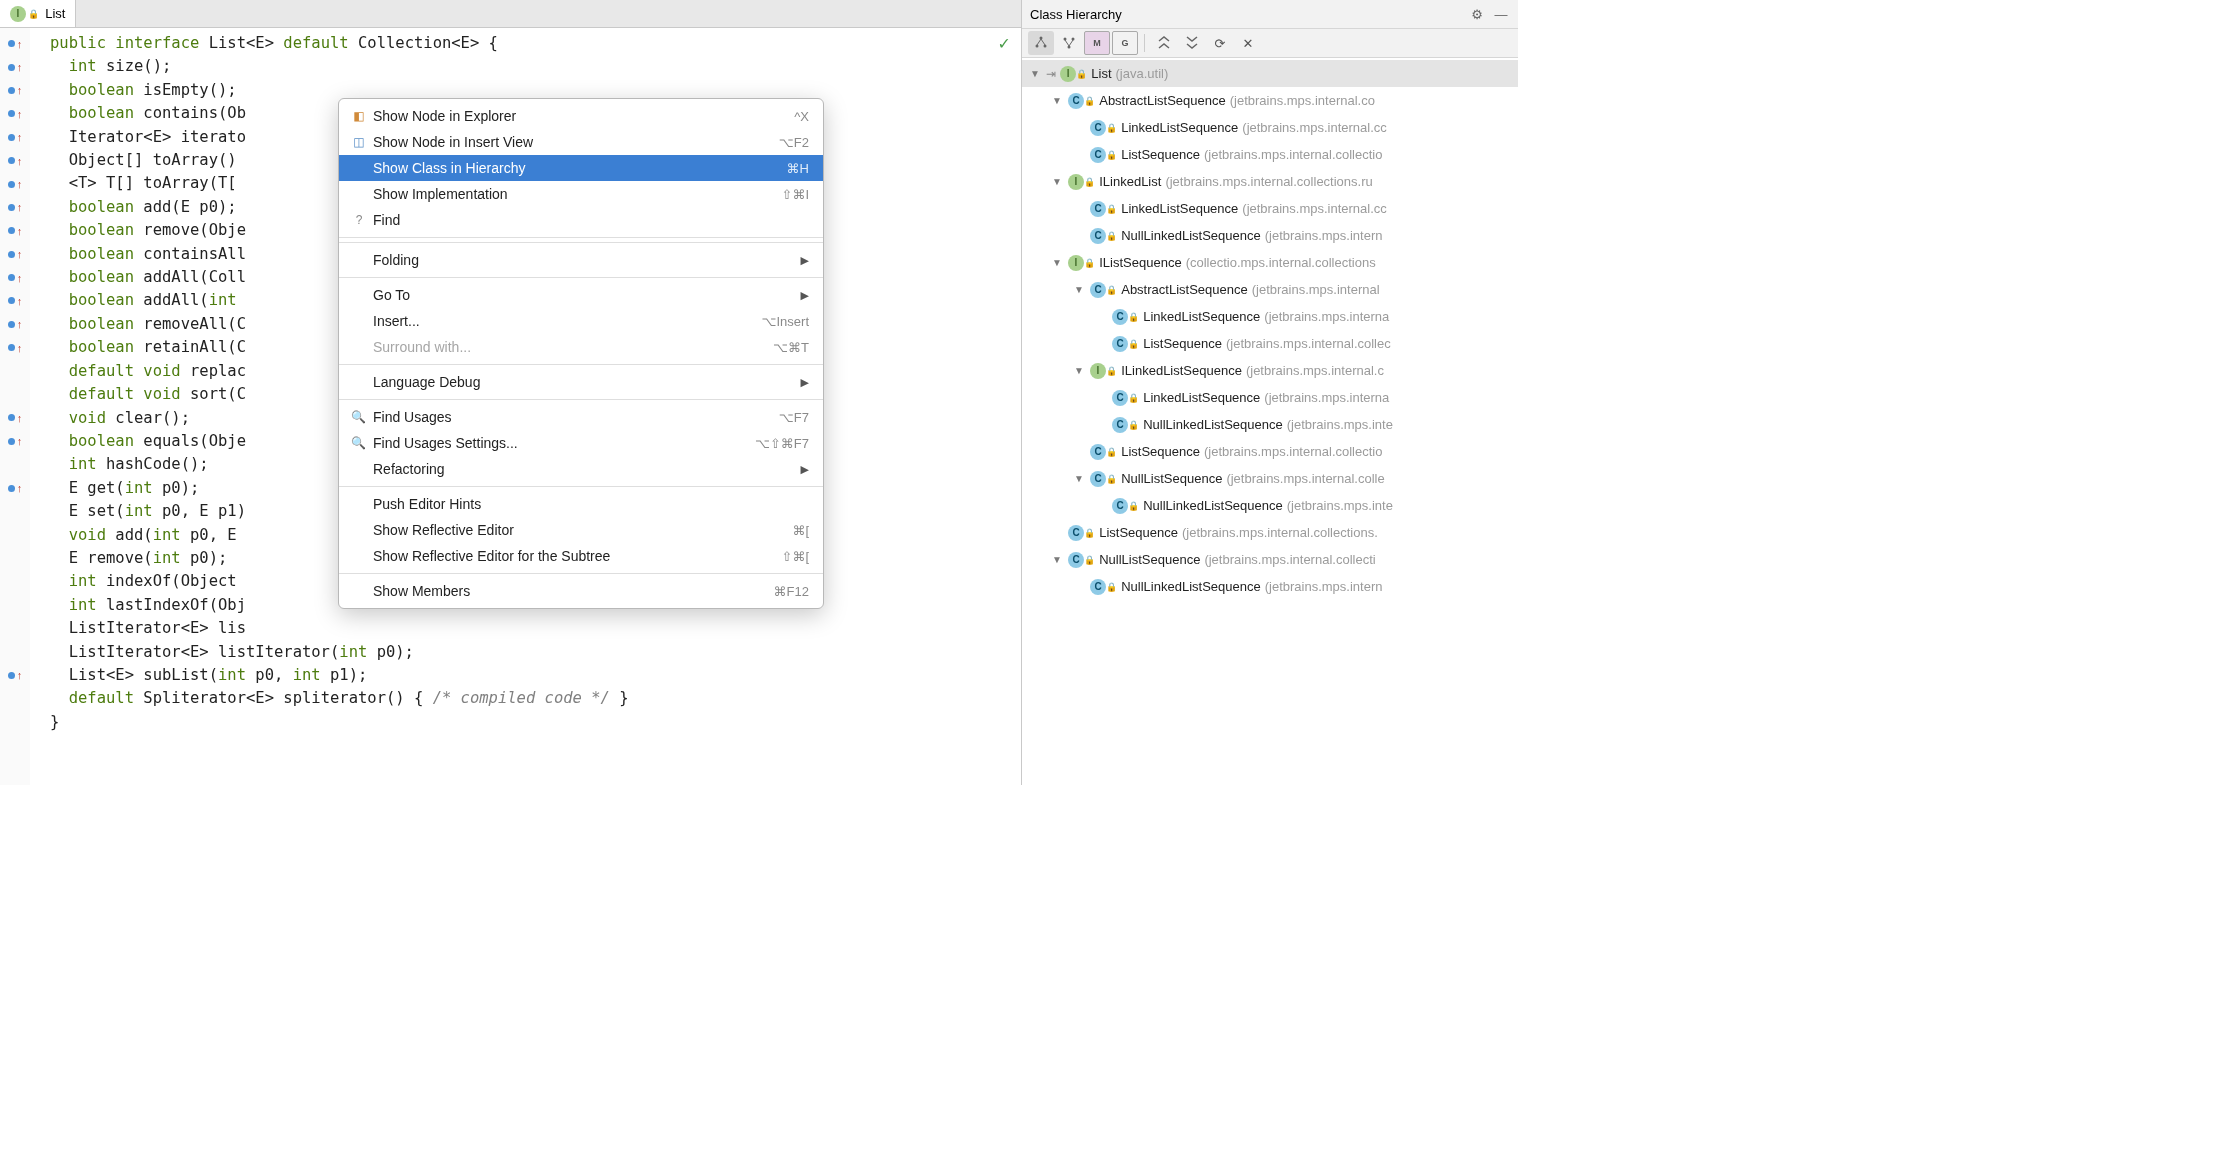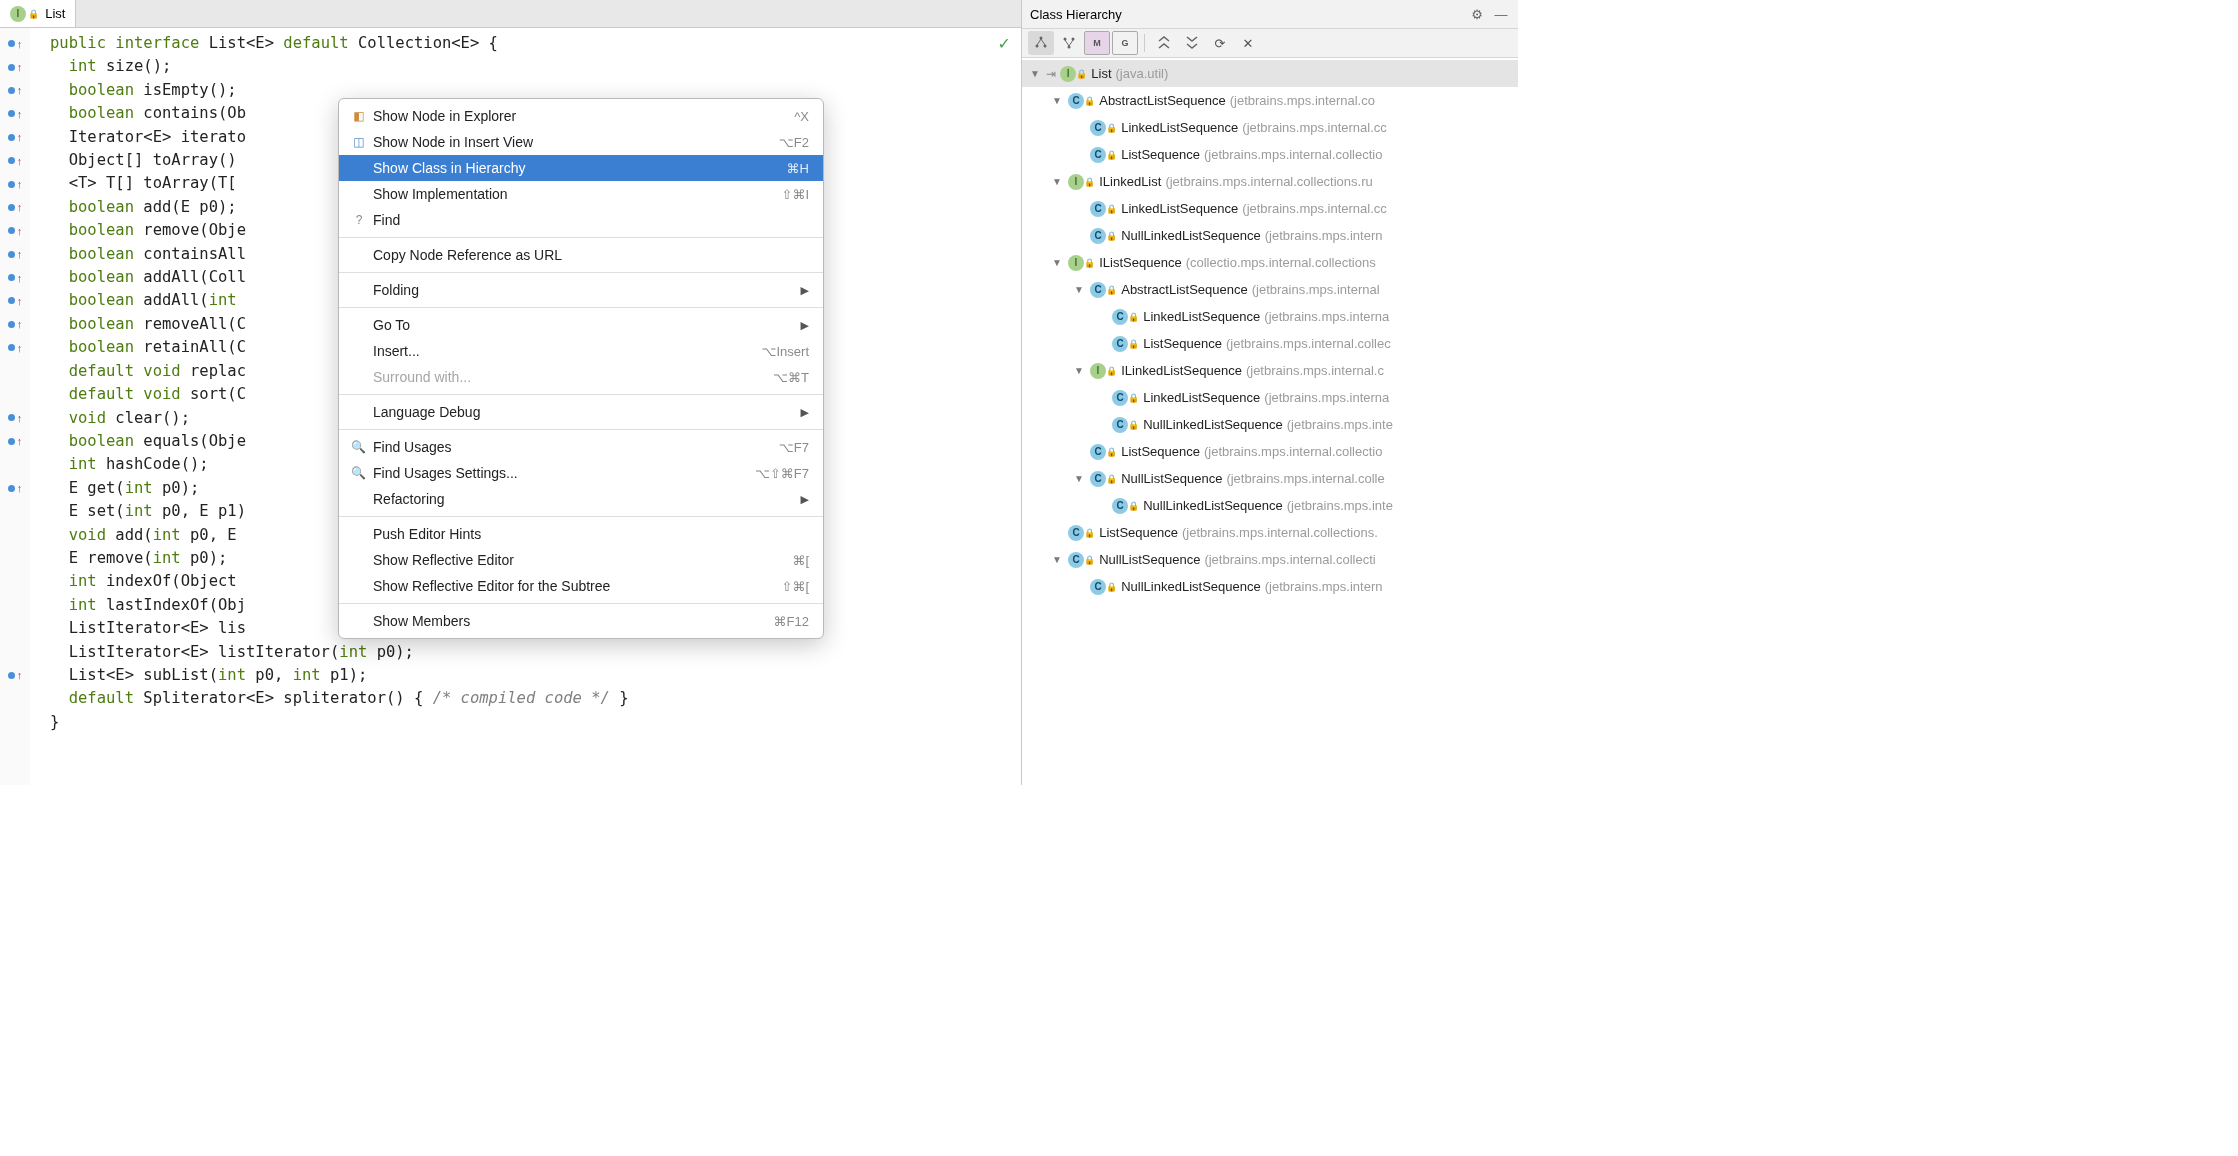--- a/index.html
+++ b/index.html
@@ -453,24 +453,20 @@
       <span class="menu-label">Show Implementation</span>
       <span class="menu-shortcut">⇧⌘I</span>
     </div>
     <div class="menu-item">
       <span class="menu-icon-slot">
         <span class="mini-icon" style="color:#888">?</span>
       </span>
       <span class="menu-label">Find</span>
     </div>
     <div class="menu-sep"></div>
-    <div class="menu-item">
-      <span class="menu-icon-slot"></span>
-      <span class="menu-label">Copy Node Reference as URL</span>
-    </div>
     <div class="menu-sep"></div>
     <div class="menu-item">
       <span class="menu-icon-slot"></span>
       <span class="menu-label">Folding</span>
       <span class="menu-submenu-arrow">▶</span>
     </div>
     <div class="menu-sep"></div>
     <div class="menu-item">
       <span class="menu-icon-slot"></span>
       <span class="menu-label">Go To</span>

